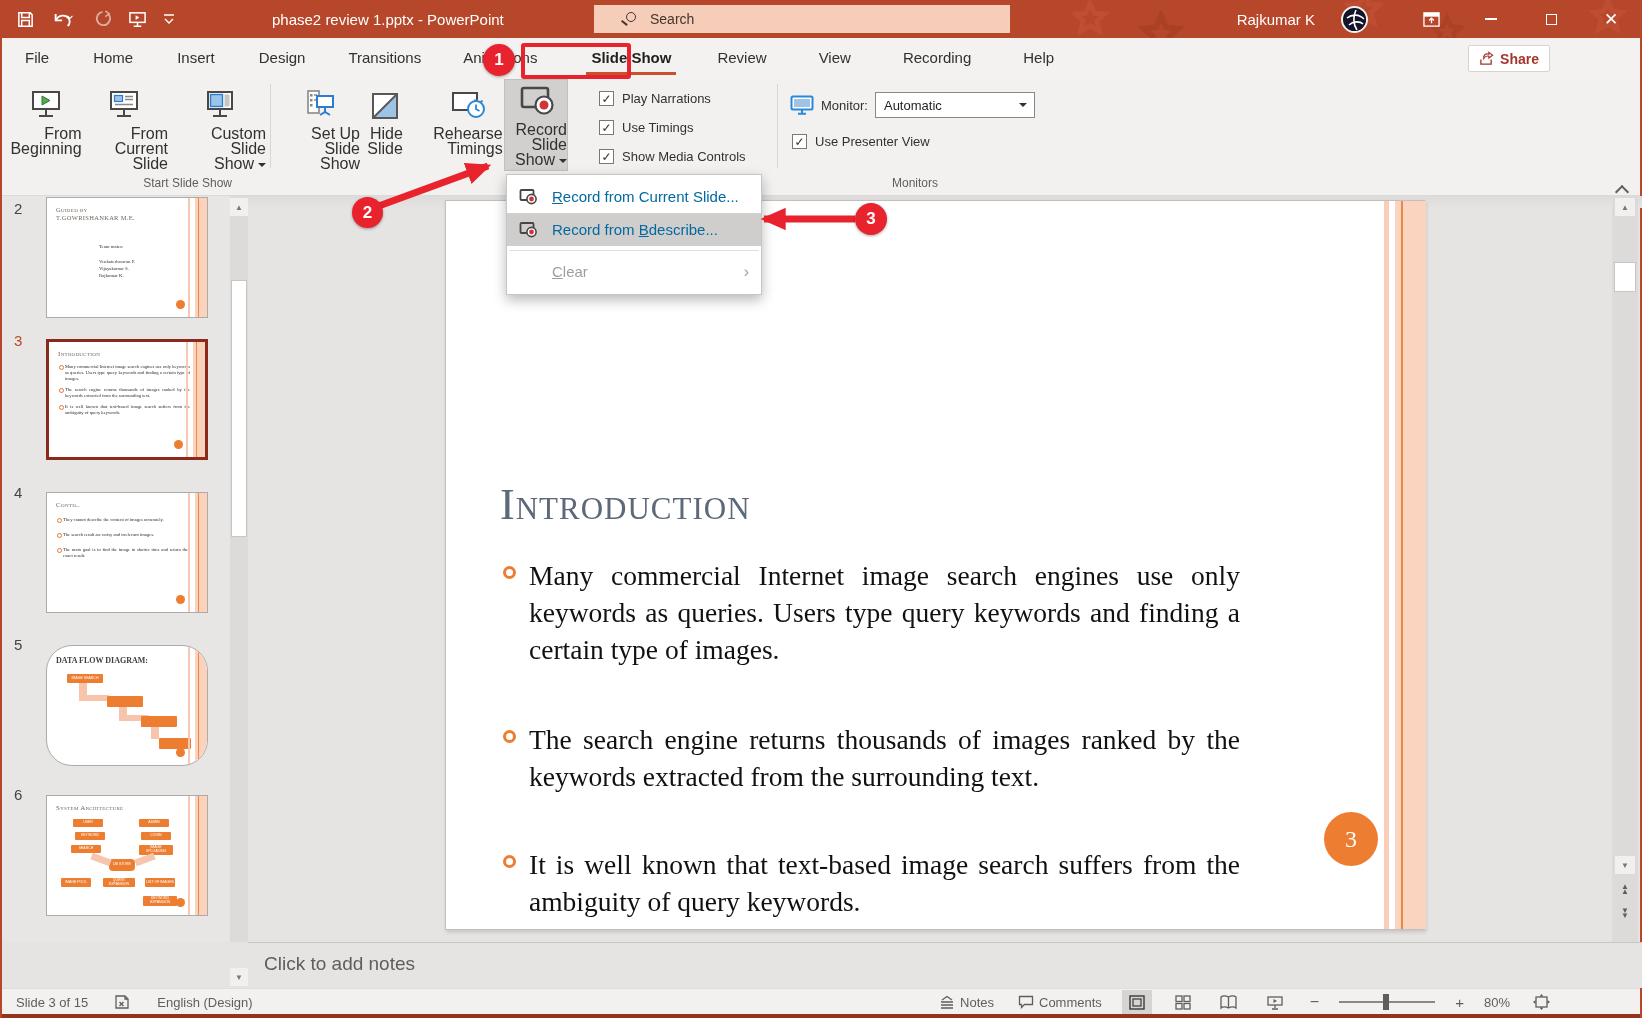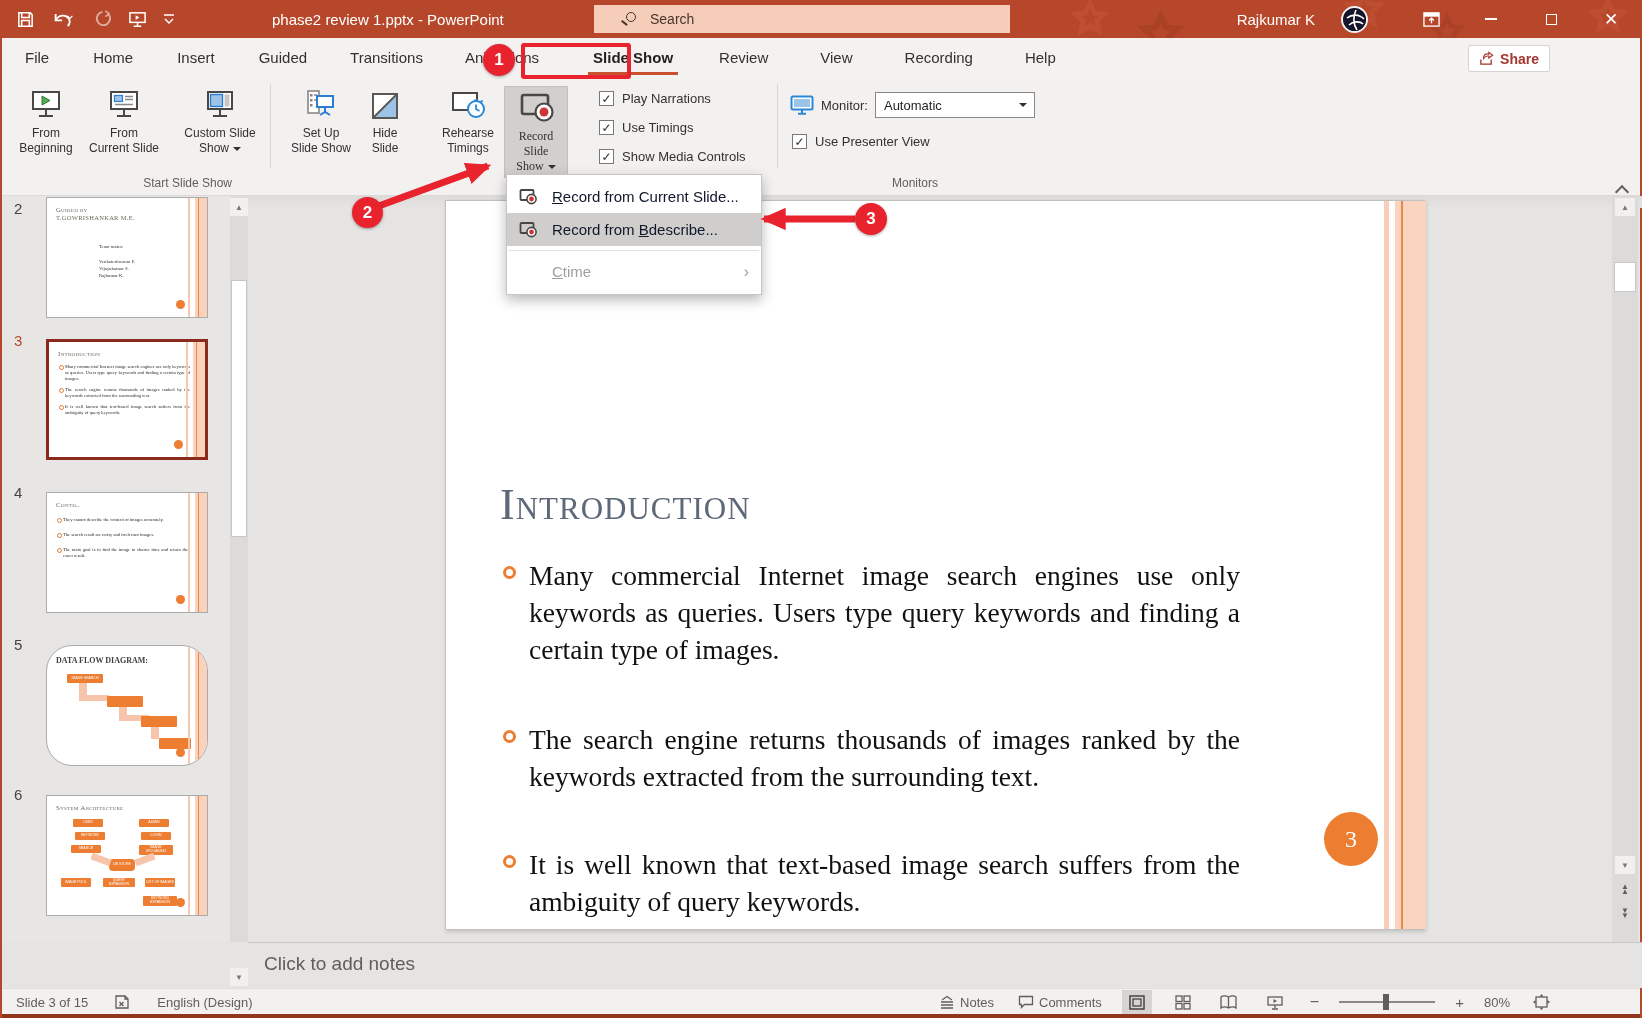--- a/index.html
+++ b/index.html
@@ -30,36 +30,36 @@
   .tab { position:relative; padding:0 15px; line-height:40px; font-size:15px; color:#323130; white-space:nowrap; }
   .tab.active { font-weight:bold; color:#201f1e; }
   .tab.active::after { content:""; position:absolute; left:10px; right:10px; bottom:3px; height:3px; background:#c8512f; }
   .tab-redbox { position:absolute; left:519px; top:5px; width:110px; height:36px; border:4px solid #e8232e; border-radius:3px; pointer-events:none; z-index:40; }
   .sharebtn { position:absolute; right:90px; top:7px; height:27px; padding:0 10px; background:#fff; border:1px solid #d6d4d2; border-radius:2px; display:flex; align-items:center; gap:6px; color:#a4362c; font-weight:bold; font-size:14px; }
 
   
   .ribbon { position:absolute; left:0; top:78px; width:100%; height:118px; background:#f3f1f0; border-bottom:1px solid #dcdad8; }
   .rb-big { position:absolute; top:6px; height:90px; display:flex; flex-direction:column; align-items:center; justify-content:flex-start; }
   .rb-ic { height:38px; display:flex; align-items:flex-end; justify-content:center; }
-  .rb-lbl { margin-top:4px; font-size:12px; color:#323130; text-align:center; line-height:15px; }
+  .rb-lbl { margin-top:4px; font-size:16px; color:#323130; text-align:right; line-height:15px; }
   .chev { display:inline-block; width:0; height:0; border-left:4px solid transparent; border-right:4px solid transparent; border-top:4px solid #323130; margin-left:4px; vertical-align:middle; }
   .pressed { background:#d2d0ce; border:1px solid #c2c0be; }
   .gsep { position:absolute; top:6px; height:84px; width:1px; background:#d8d6d4; }
   .grouplbl { position:absolute; top:98px; font-size:12px; color:#605e5c; text-align:center; }
   .rb-check { position:absolute; display:flex; align-items:center; gap:8px; font-size:13px; color:#323130; }
   .cbox { width:15px; height:15px; background:#fff; border:1px solid #7a7876; display:flex; align-items:center; justify-content:center; font-size:12px; color:#323130; line-height:1; }
   .monitor-row { position:absolute; left:788px; top:92px; display:flex; align-items:center; gap:7px; font-size:13px; color:#323130; }
   .dropdown { width:160px; height:26px; background:#fff; border:1px solid #8a8886; display:flex; align-items:center; padding:0 8px; font-size:13px; color:#201f1e; position:relative; }
   .dropdown .dchev { position:absolute; right:7px; }
   .collapse-chev { position:absolute; right:12px; top:104px; width:12px; height:8px; }
   .collapse-chev::before { content:""; position:absolute; left:1px; top:5px; width:8px; height:8px; border-left:2px solid #605e5c; border-top:2px solid #605e5c; transform:rotate(45deg); }
 
   
   .menu { position:absolute; left:504px; top:174px; width:256px; background:#fff; border:1px solid #c8c6c4; box-shadow:0 5px 12px rgba(0,0,0,.28); z-index:50; padding:5px 0 6px 0; }
-  .mi { height:33px; display:flex; align-items:center; padding-left:12px; font-size:15px; color:#0f172a; position:relative; }
+  .mi { height:33px; display:flex; align-items:center; padding-left:12px; font-size:15px; color:#0369a1; position:relative; }
   .mi .mi-label { margin-left:13px; }
   .mi.hl { background:#d0cecd; }
   .mi.dis { color:#a19f9d; }
   .mi .sub { position:absolute; right:12px; font-size:16px; color:#a19f9d; }
   .mdiv { height:1px; background:#e1dfdd; margin:4px 2px; }
   .u { text-decoration:underline; }
 
   
   .marker { position:absolute; width:32px; height:32px; border-radius:50%; background:#e8232e; color:#fff; font-weight:bold; font-size:17px; display:flex; align-items:center; justify-content:center; z-index:60; box-shadow:0 1px 3px rgba(0,0,0,.35); }
   .overlay { position:absolute; left:0; top:0; z-index:55; pointer-events:none; }
@@ -198,21 +198,21 @@
         </span>
       <span class="winbtn" style="font-size:17px;">✕</span>
     </div>
   </div>
 
   <div class="tabrow">
     <div class="tabs">
       <span class="tab">File</span>
       <span class="tab" style="margin-left:14px;">Home</span>
       <span class="tab" style="margin-left:14px;">Insert</span>
-      <span class="tab" style="margin-left:14px;">Guided</span>
+      <span class="tab" style="margin-left:14px;">Design</span>
       <span class="tab" style="margin-left:13px;">Transitions</span>
       <span class="tab" style="margin-left:12px;">Animations</span>
       <span class="tab active" style="margin-left:24px;">Slide Show</span>
       <span class="tab" style="margin-left:16px;">Review</span>
       <span class="tab" style="margin-left:22px;">View</span>
       <span class="tab" style="margin-left:22px;">Recording</span>
       <span class="tab" style="margin-left:22px;">Help</span>
     </div>
     <div class="tab-redbox"></div>
     <div class="sharebtn">
@@ -296,21 +296,21 @@
         <svg width="36" height="34" viewBox="0 0 36 34">
             <rect x="3" y="5" width="24" height="17" fill="#fff" stroke="#4a4846" stroke-width="2"></rect>
             <circle cx="26" cy="21" r="8" fill="#fff" stroke="#2b88d8" stroke-width="2"></circle>
             <path d="M26 16.5 v4.5 l3.5 2" stroke="#2b88d8" stroke-width="1.8" fill="none"></path>
             <path d="M24 12.5 h4 M30.5 14.5 l2 -2" stroke="#2b88d8" stroke-width="1.8"></path>
           </svg>
       </span>
       <span class="rb-lbl"><span>Rehearse</span><br><span>Timings</span></span>
     </div>
 
-    <div class="rb-big pressed" style="left:502px; width:64px; top:8px; height:92px;font-family:Liberation Serif, serif;">
+    <div class="rb-big pressed" style="left:502px; width:64px; top:1px; height:92px;">
       <span class="rb-ic">
         <svg width="38" height="34" viewBox="0 0 38 34">
             <rect x="5" y="4" width="26" height="19" rx="2" fill="none" stroke="#4a4846" stroke-width="2.6"></rect>
             <circle cx="27" cy="21" r="8.5" fill="#fff" stroke="#4a4846" stroke-width="2.2"></circle>
             <circle cx="27" cy="21" r="4.5" fill="#d13438"></circle>
           </svg>
       </span>
       <span class="rb-lbl"><span>Record Slide</span><br><span>Show</span><span class="chev"></span></span>
     </div>
 
@@ -364,21 +364,21 @@
     <div class="mi hl">
       <svg width="20" height="17" viewBox="0 0 20 17">
           <rect x="1.5" y="2" width="13" height="10" rx="1" fill="none" stroke="#484644" stroke-width="1.8"></rect>
           <circle cx="12.5" cy="11" r="4.6" fill="#fff" stroke="#484644" stroke-width="1.6"></circle>
           <circle cx="12.5" cy="11" r="2.4" fill="#d13438"></circle>
         </svg>
       <span class="mi-label"><span>Record from </span><span class="u">B</span><span>describe...</span></span>
     </div>
     <div class="mdiv"></div>
     <div class="mi dis" style="padding-left:45px;">
-      <span class="mi-label" style="margin-left:0;"><span class="u">C</span><span>time</span></span>
+      <span class="mi-label" style="margin-left:0;"><span class="u">C</span><span>lear</span></span>
       <span class="sub">›</span>
     </div>
   </div>
 
   <div class="marker" style="left:481px; top:44px;">1</div>
   <div class="marker" style="left:350px; top:197px; width:31px; height:31px;">2</div>
   <div class="marker" style="left:853px; top:203px;">3</div>
   <svg class="overlay" width="1642" height="1018">
     <defs>
       <marker id="ah" markerWidth="4" markerHeight="3.4" refX="3.1" refY="1.6" orient="auto" markerUnits="strokeWidth">

